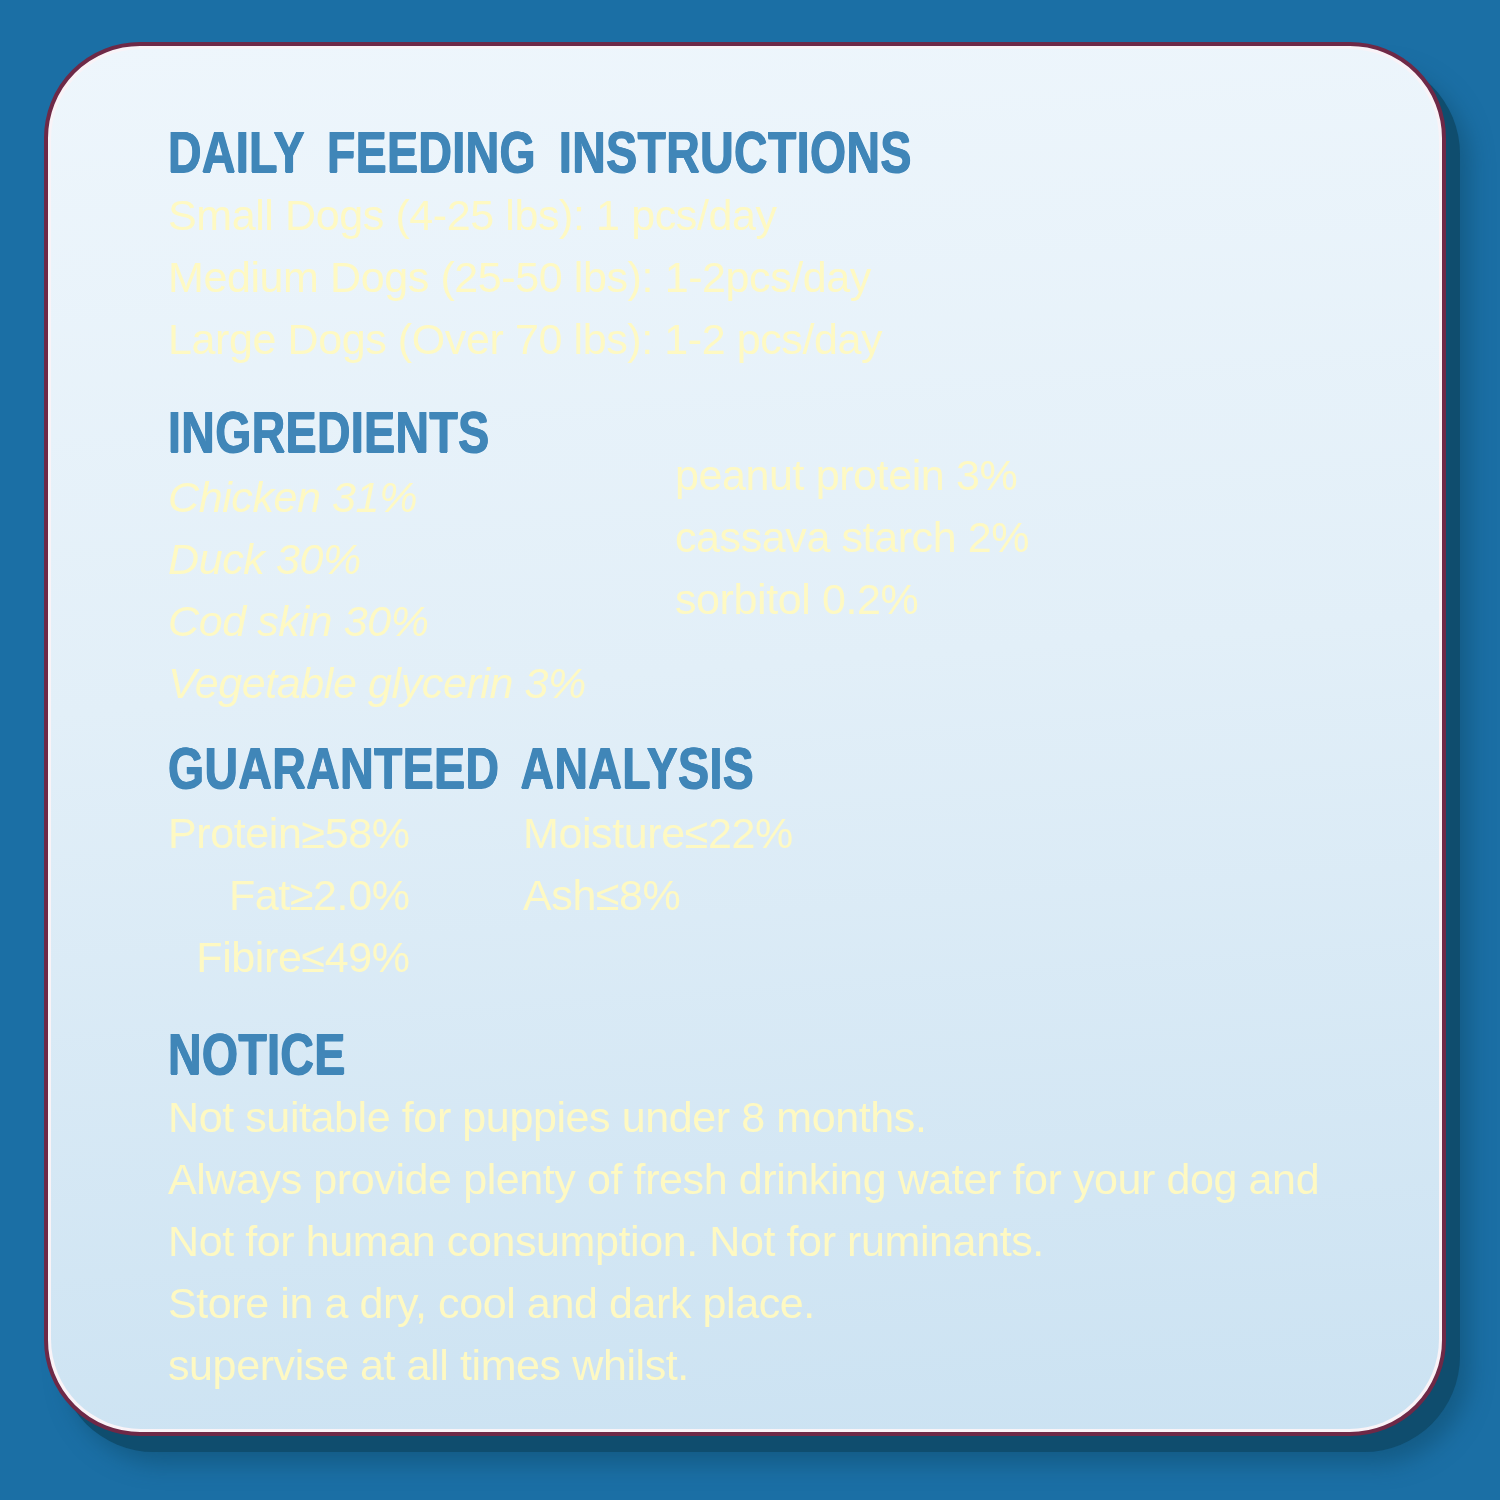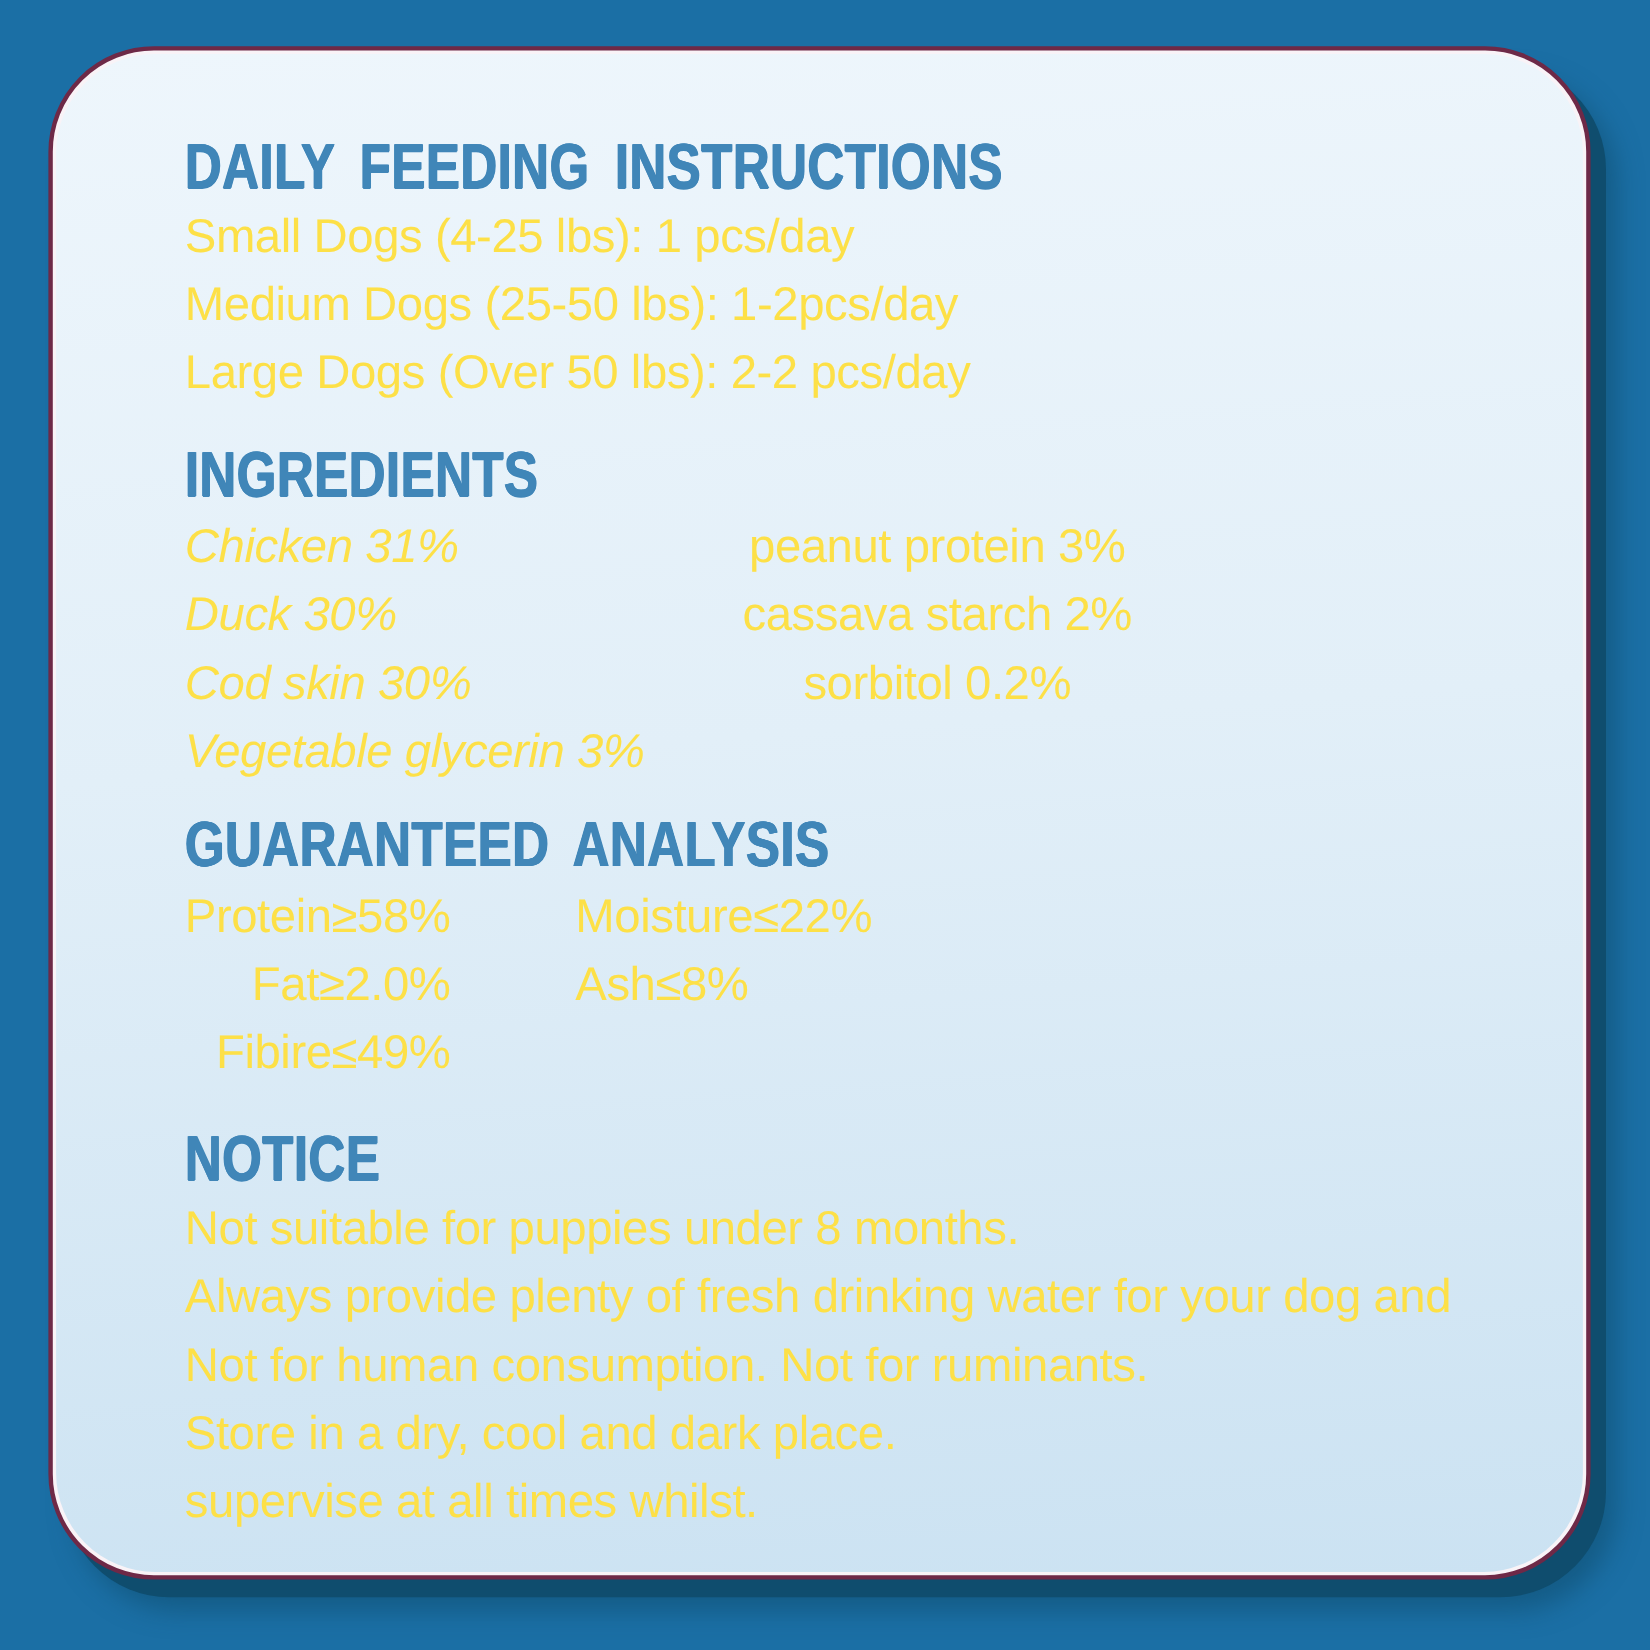--- a/index.html
+++ b/index.html
@@ -47,51 +47,51 @@
     line-height: 60px;
     letter-spacing: 0.5px;
     word-spacing: 12px;
     white-space: nowrap;
     transform: scaleX(0.8);
     transform-origin: 0 50%;
     text-shadow: 0.7px 0 0 #4086b8, -0.7px 0 0 #4086b8, 0 0.5px 0 #4086b8;
   }
   .body-block {
     position: absolute;
-    color: #fde047;
+    color: #fef9c3;
     font-size: 43px;
     line-height: 62px;
     letter-spacing: -0.4px;
     white-space: nowrap;
   }
   .t1 { left: 120px; top: 122px; }
   .b1 { left: 120px; top: 184px; }
   .t2 { left: 120px; top: 402px; }
   .b2l { left: 120px; top: 466px; font-style: italic; }
-  .b2r { left: 627px; top: 466px; text-align: center; }
+  .b2r { left: 627px; top: 444px; }
   .t3 { left: 120px; top: 738px; }
   .b3l { left: 120px; top: 802px; text-align: right; }
   .b3r { left: 475px; top: 802px; }
   .t4 { left: 120px; top: 1024px; }
   .b4 { left: 120px; top: 1086px; }
 </style>
 </head>
 <body>
 
 <div class="card">
   <div class="card-fill"></div>
 </div>
 
 <div class="content">
 
   <div class="section-title t1">DAILY FEEDING INSTRUCTIONS</div>
   <div class="body-block b1">
     <div>Small Dogs (4-25 lbs): 1 pcs/day</div>
     <div>Medium Dogs (25-50 lbs): 1-2pcs/day</div>
-    <div>Large Dogs (Over 50 lbs): 2-2 pcs/day</div>
+    <div>Large Dogs (Over 70 lbs): 1-2 pcs/day</div>
   </div>
 
   <div class="section-title t2">INGREDIENTS</div>
   <div class="body-block b2l">
     <div>Chicken 31%</div>
     <div>Duck 30%</div>
     <div>Cod skin 30%</div>
     <div>Vegetable glycerin 3%</div>
   </div>
   <div class="body-block b2r">

